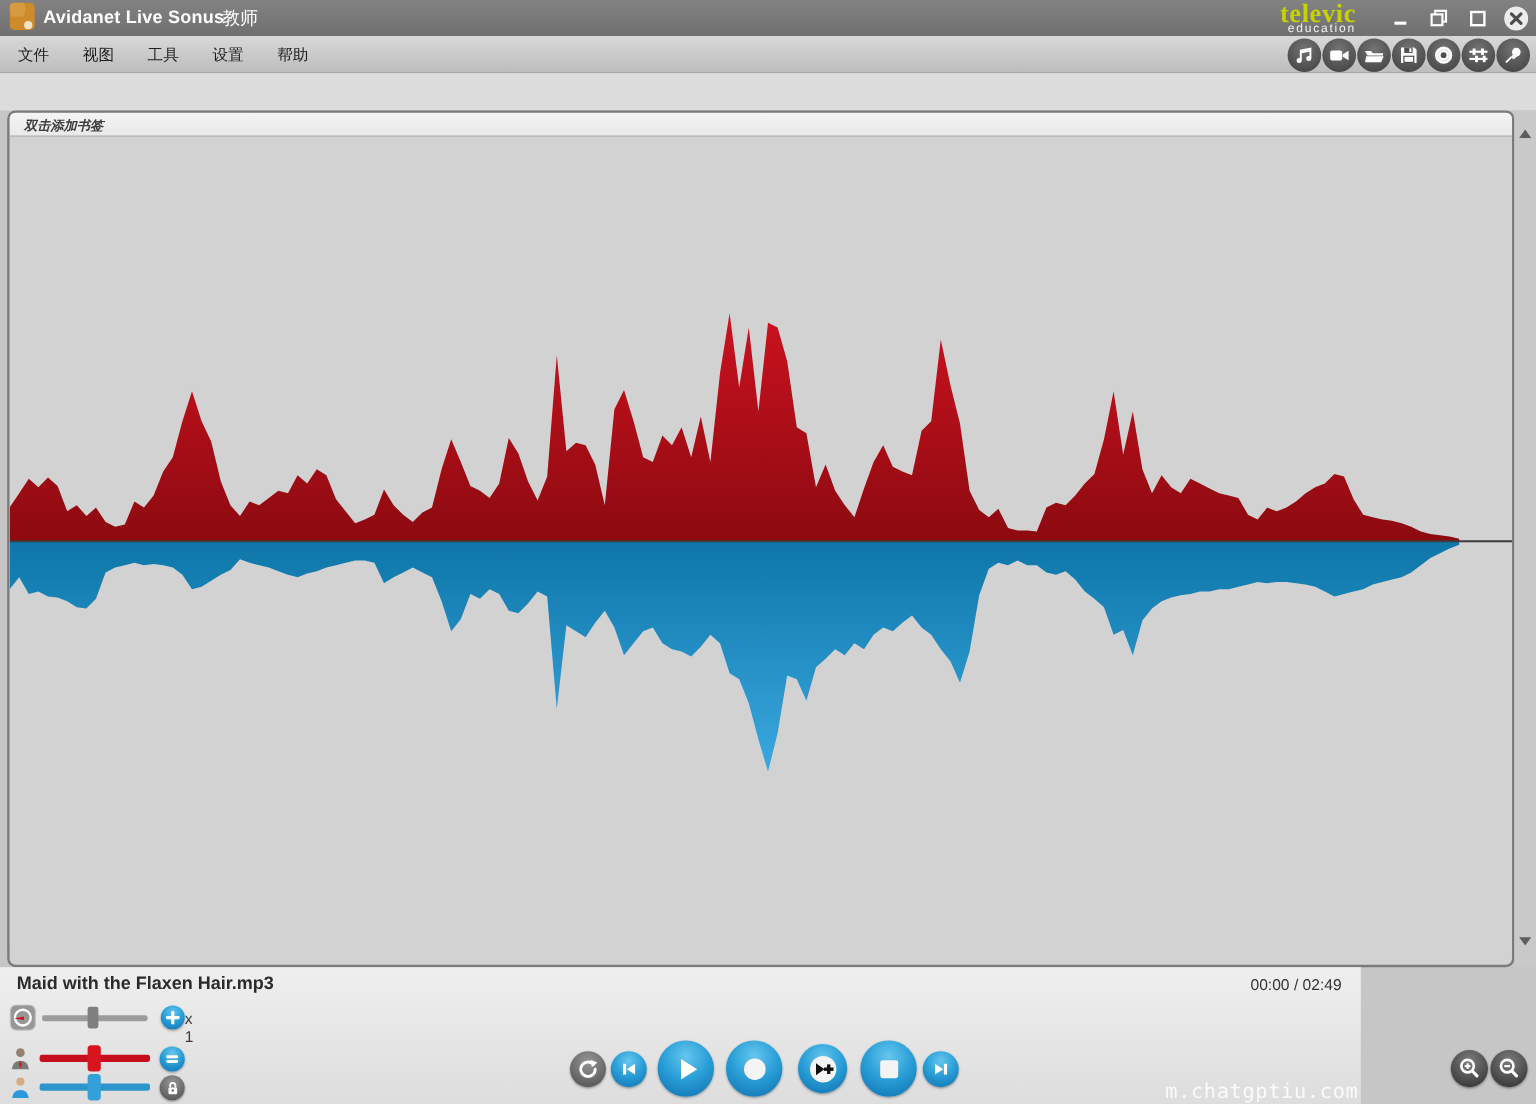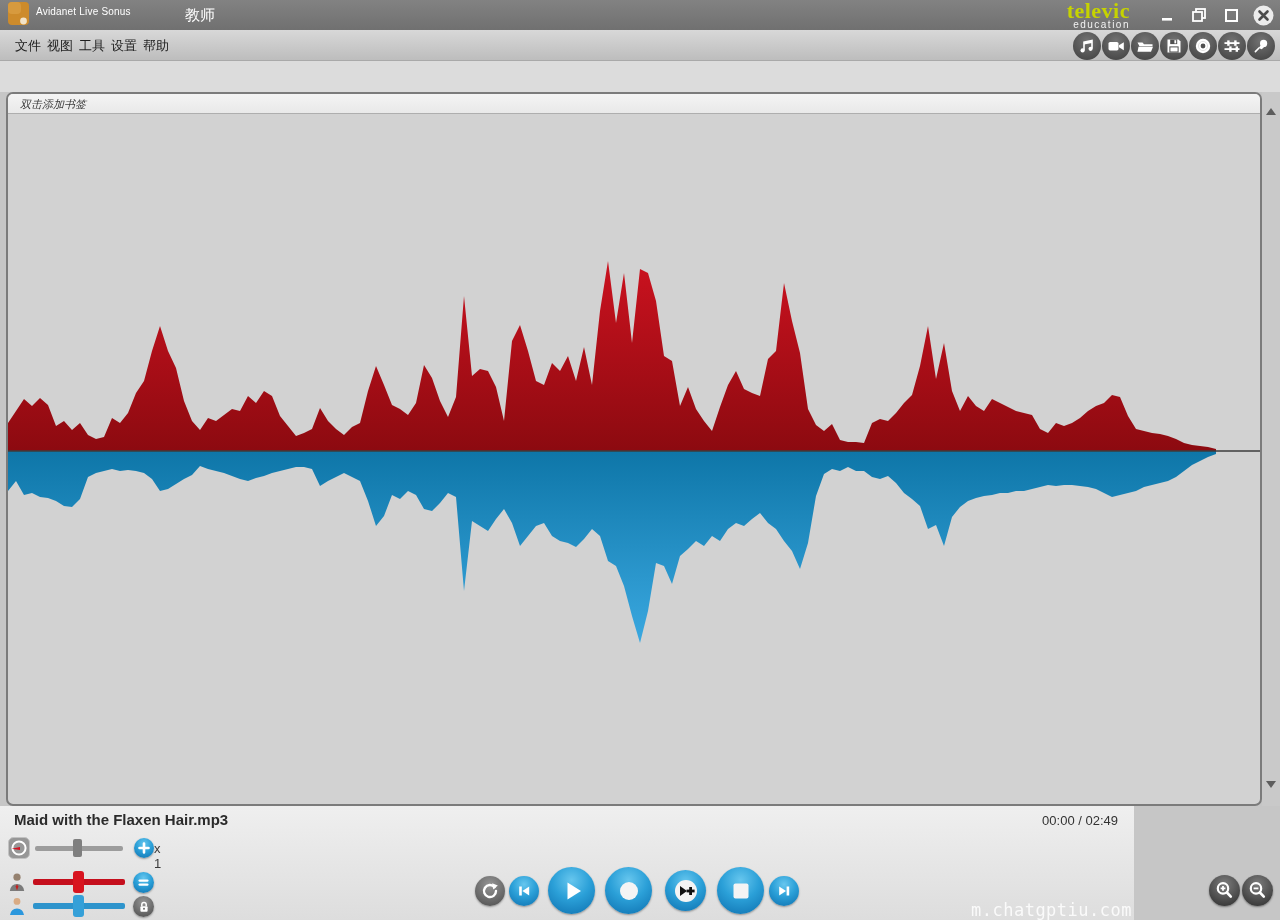--- a/index.html
+++ b/index.html
@@ -4,44 +4,44 @@
 <style>
   html,body{margin:0;padding:0;background:#9c9c9c;}
   *{box-sizing:border-box;}
   .screen{position:relative;width:1280px;height:920px;overflow:hidden;
     font-family:"Liberation Sans","DejaVu Sans",sans-serif;background:#c6c6c6;}
 
   
   .titlebar{position:absolute;left:0;top:0;width:1280px;height:30px;
     background:linear-gradient(#828282,#707070);display:flex;align-items:center;}
   .applogo{position:absolute;left:8px;top:2px;width:21px;height:24px;}
-  .apptitle{position:absolute;left:36px;top:6px;color:#fff;font-size:10px;font-weight:normal;letter-spacing:.2px;}
+  .apptitle{position:absolute;left:36px;top:6px;color:#fff;font-size:15px;font-weight:bold;letter-spacing:.2px;}
   .approle{position:absolute;left:185px;top:6px;color:#fff;font-size:15px;font-family:Liberation Serif, serif;}
   .brand{position:absolute;right:150px;top:0px;text-align:right;line-height:1;}
   .brandname{color:#c6d300;font-size:22px;font-weight:bold;letter-spacing:.5px;font-family:Liberation Serif, serif;}
   .brandsub{color:#f2f2f2;font-size:10px;letter-spacing:1.5px;margin-top:-2px;}
   .winbtns{position:absolute;right:6px;top:0;height:30px;display:flex;align-items:center;gap:10px;}
   .winbtn{width:22px;height:22px;display:flex;align-items:center;justify-content:center;cursor:default;}
 
   
   .menubar{position:absolute;left:0;top:30px;width:1280px;height:31px;
     background:linear-gradient(#d8d8d8,#bdbdbd);border-bottom:1px solid #a9a9a9;}
-  .menus{position:absolute;left:12px;top:0;height:31px;display:flex;align-items:center;}
+  .menus{position:absolute;left:12px;top:0;height:31px;display:flex;align-items:center;gap:22px;}
   .menuitem{font-size:13px;color:#1d1d1d;padding:2px 3px;}
   .tools{position:absolute;right:5px;top:1px;height:30px;display:flex;align-items:center;gap:1px;}
   .toolbtn{width:28px;height:28px;border-radius:50%;
     background:radial-gradient(circle at 50% 32%,#737373,#4a4a4a 78%);
     display:flex;align-items:center;justify-content:center;}
 
   
   .gap{position:absolute;left:0;top:61px;width:1280px;height:31px;background:#dcdcdc;}
   .panel{position:absolute;left:6px;top:92px;width:1256px;height:714px;
     border:2px solid #7b7b7b;border-radius:7px;background:#d2d2d2;overflow:hidden;}
   .hintbar{position:relative;width:1252px;height:20px;background:linear-gradient(#f4f4f4,#e9e9e9);}
-  .hintbar.topbar{border-bottom:1px solid #aeaeae;}
+  .hintbar.topbar{border-bottom:1px solid #aeaeae;font-weight:bold;}
   .hintbar.botbar{border-top:1px solid #aeaeae;}
   .hinttext{position:absolute;left:12px;top:3px;font-size:11px;font-style:italic;color:#3c3c3c;}
   .wavearea{position:relative;width:1252px;height:672px;background:#d2d2d2;}
   .gutter{position:absolute;left:1262px;top:92px;width:18px;height:714px;background:#c9c9c9;}
   .tri-up{position:absolute;left:4px;top:16px;width:0;height:0;
     border-left:5px solid transparent;border-right:5px solid transparent;border-bottom:7px solid #5d5d5d;}
   .tri-down{position:absolute;left:4px;bottom:18px;width:0;height:0;
     border-left:5px solid transparent;border-right:5px solid transparent;border-top:7px solid #5d5d5d;}
 
   

